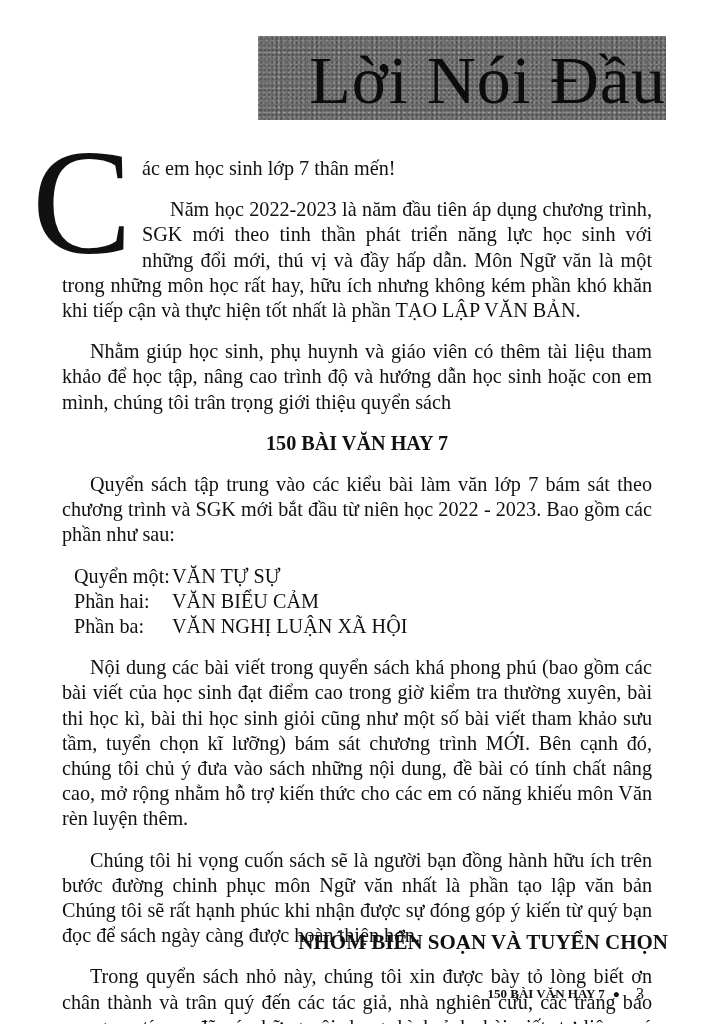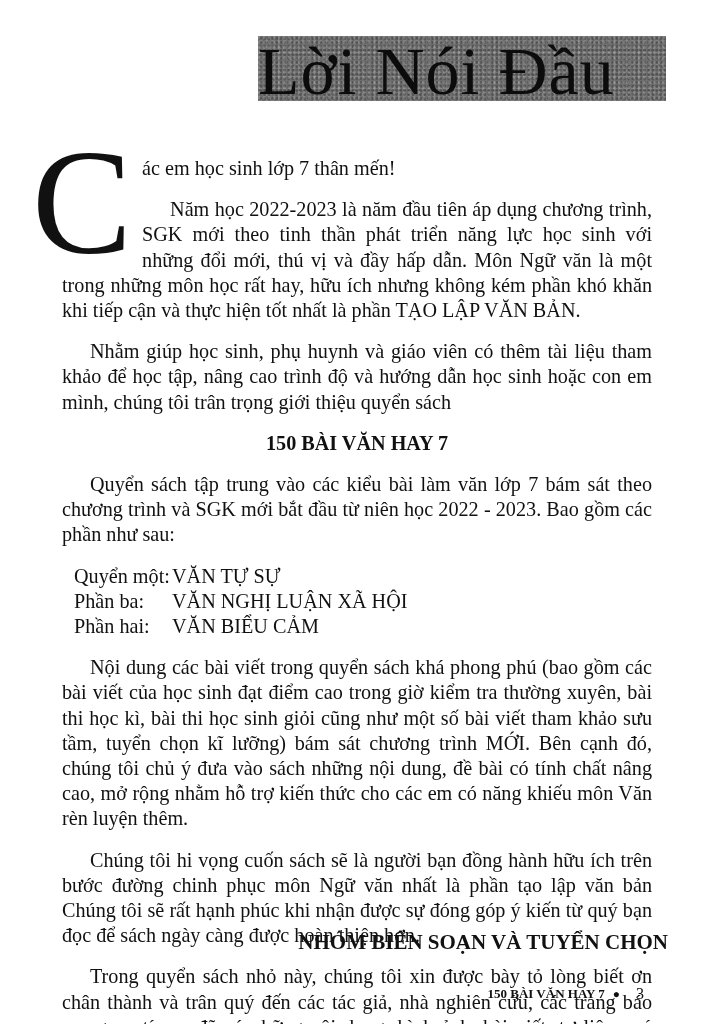--- a/index.html
+++ b/index.html
@@ -3,28 +3,28 @@
   <meta charset="utf-8">
   <style>
     html, body { margin: 0; padding: 0; }
     body {
       width: 704px; height: 1024px; background: #ffffff; overflow: hidden;
       position: relative;
       font-family: "Liberation Serif", "DejaVu Serif", serif;
       color: #111111;
     }
     .title-banner {
-      position: absolute; left: 258px; top: 36px; width: 408px; height: 65px;
+      position: absolute; left: 258px; top: 36px; width: 408px; height: 84px;
       background-color: #6e6e6e;
       background-image:
         radial-gradient(circle at 20% 30%, rgba(255,255,255,0.18) 0 1px, transparent 2px),
         radial-gradient(circle at 70% 60%, rgba(0,0,0,0.25) 0 1px, transparent 2px),
         radial-gradient(circle at 45% 80%, rgba(255,255,255,0.15) 0 1px, transparent 2px);
       background-size: 5px 5px, 4px 4px, 6px 6px;
-      display: flex; align-items: center; justify-content: flex-start;
+      display: flex; align-items: center; justify-content: flex-end;
     }
     .title-text {
       font-family: "Liberation Serif", serif;
       font-size: 68px; line-height: 1; color: #0c0c0c; letter-spacing: 1px;
       margin-top: 4px;
     }
     .content {
       position: absolute; left: 46px; top: 140px; width: 622px;
       font-size: 20.2px; line-height: 25.2px;
     }
@@ -60,26 +60,26 @@
   <p>ác em học sinh lớp 7 thân mến!</p>
   <p class="indent">Năm học 2022-2023 là năm đầu tiên áp dụng chương trình, SGK mới theo tinh thần phát triển năng lực học sinh với những đổi mới, thú vị và đầy hấp dẫn. Môn Ngữ văn là một trong những môn học rất hay, hữu ích nhưng không kém phần khó khăn khi tiếp cận và thực hiện tốt nhất là phần TẠO LẬP VĂN BẢN.</p>
   <p class="indent">Nhằm giúp học sinh, phụ huynh và giáo viên có thêm tài liệu tham khảo để học tập, nâng cao trình độ và hướng dẫn học sinh hoặc con em mình, chúng tôi trân trọng giới thiệu quyển sách</p>
   <p class="book-title">150 BÀI VĂN HAY 7</p>
   <p class="indent">Quyển sách tập trung vào các kiểu bài làm văn lớp 7 bám sát theo chương trình và SGK mới bắt đầu từ niên học 2022 - 2023. Bao gồm các phần như sau:</p>
   <div class="part-row">
     <span class="part-label">Quyển một:</span>
     <span>VĂN TỰ SỰ</span>
   </div>
   <div class="part-row">
+    <span class="part-label">Phần hai:</span>
+    <span>VĂN BIỂU CẢM</span>
+  </div>
+  <div class="part-row">
     <span class="part-label">Phần ba:</span>
     <span>VĂN NGHỊ LUẬN XÃ HỘI</span>
-  </div>
-  <div class="part-row">
-    <span class="part-label">Phần hai:</span>
-    <span>VĂN BIỂU CẢM</span>
   </div>
   <p class="indent">Nội dung các bài viết trong quyển sách khá phong phú (bao gồm các bài viết của học sinh đạt điểm cao trong giờ kiểm tra thường xuyên, bài thi học kì, bài thi học sinh giỏi cũng như một số bài viết tham khảo sưu tầm, tuyển chọn kĩ lưỡng) bám sát chương trình MỚI. Bên cạnh đó, chúng tôi chủ ý đưa vào sách những nội dung, đề bài có tính chất nâng cao, mở rộng nhằm hỗ trợ kiến thức cho các em có năng khiếu môn Văn rèn luyện thêm.</p>
   <p class="indent">Chúng tôi hi vọng cuốn sách sẽ là người bạn đồng hành hữu ích trên bước đường chinh phục môn Ngữ văn nhất là phần tạo lập văn bản Chúng tôi sẽ rất hạnh phúc khi nhận được sự đóng góp ý kiến từ quý bạn đọc để sách ngày càng được hoàn thiện hơn.</p>
   <p class="indent">Trong quyển sách nhỏ này, chúng tôi xin được bày tỏ lòng biết ơn chân thành và trân quý đến các tác giả, nhà nghiên cứu, các trang báo mạng uy tín,… đã có những nội dung, hình ảnh, bài viết, tư liệu quý được chúng tôi trích dẫn, tuyển chọn vào sách.</p>
 </div>
 
 <div class="signature">NHÓM BIÊN SOẠN VÀ TUYỂN CHỌN</div>
 
 <div class="footer">
   <span>150 BÀI VĂN HAY 7</span>

